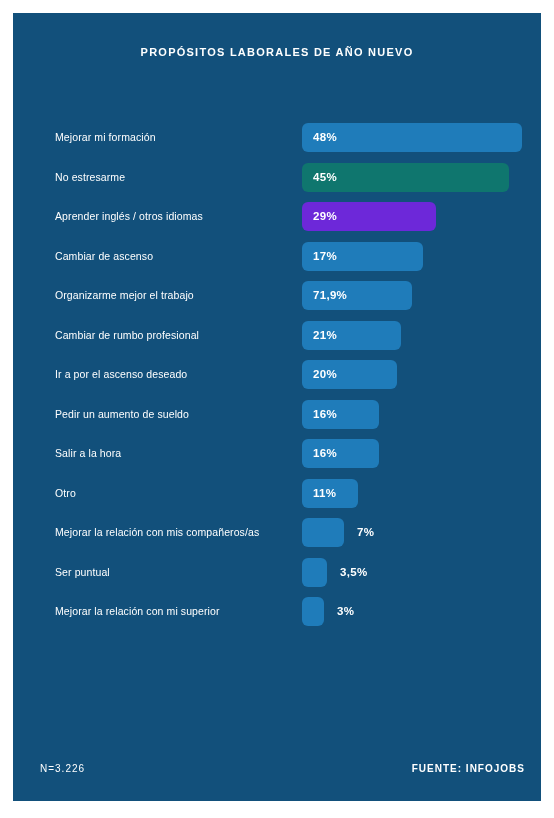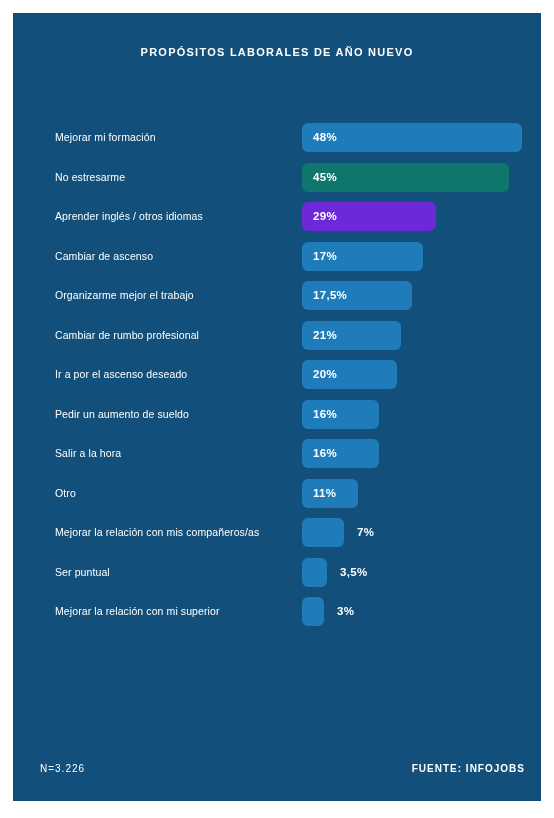--- a/index.html
+++ b/index.html
@@ -157,21 +157,21 @@
         <div class="bar-track">
           <div class="bar" style="width: 121px; background: rgb(31, 124, 186);">
             <div class="bar-value-inside">17%</div>
           </div>
         </div>
       </div>
       <div class="bar-row">
         <div class="row-label">Organizarme mejor el trabajo</div>
         <div class="bar-track">
           <div class="bar" style="width: 110px; background: rgb(31, 124, 186);">
-            <div class="bar-value-inside">17,5%</div>
+            <div class="bar-value-inside">71,9%</div>
           </div>
         </div>
       </div>
       <div class="bar-row">
         <div class="row-label">Cambiar de rumbo profesional</div>
         <div class="bar-track">
           <div class="bar" style="width: 99px; background: rgb(31, 124, 186);">
             <div class="bar-value-inside">21%</div>
           </div>
         </div>

